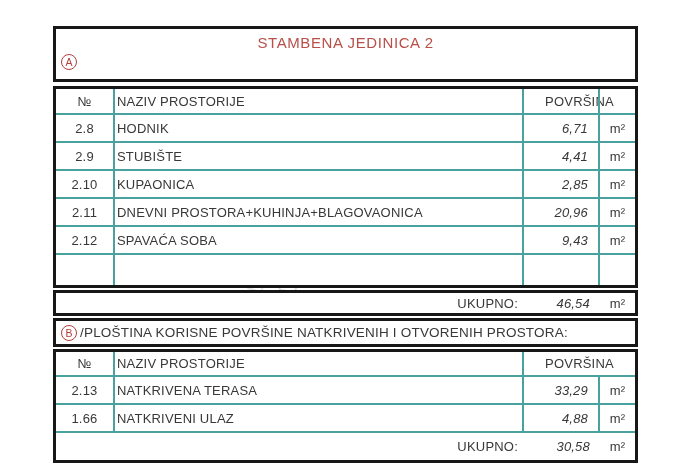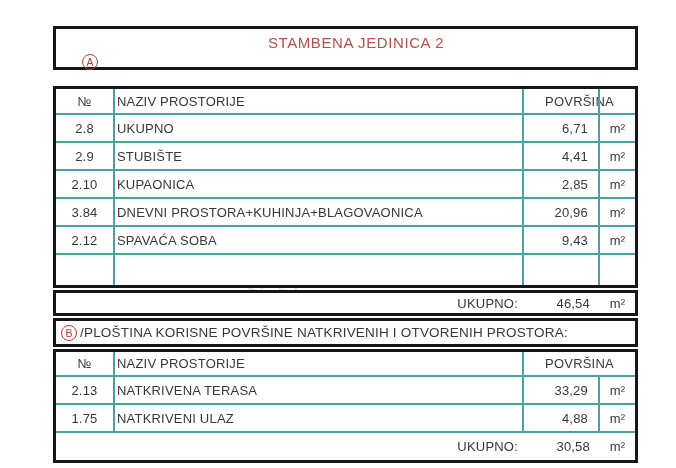--- a/index.html
+++ b/index.html
@@ -15,21 +15,21 @@
     color:var(--ink);
     -webkit-font-smoothing:antialiased;
   }
   .sheet{position:relative;width:676px;height:468px;background:#ffffff;overflow:hidden;}
   .box{
     position:absolute;left:53px;width:585px;
     border:3px solid var(--frame);
     background:#ffffff;
     box-sizing:border-box;
   }
-  #box-title{top:26px;height:44px;padding-left:21px;}
+  #box-title{top:26px;height:56px;}
   #box-tableA{top:86px;height:202px;}
   #box-totalA{top:290px;height:26px;}
   #box-titleB{top:318px;height:29px;}
   #box-tableB{top:349px;height:114px;}
 
   .doc-title{
     margin-top:5px;text-align:center;
     color:var(--red);font-size:15px;letter-spacing:.6px;
   }
   .section-line{
@@ -51,21 +51,21 @@
   #gridA{grid-template-rows:26px 28px 28px 28px 28px 28px 30px;}
   #gridB{grid-template-rows:25px 28px 28px 27px;}
 
   .cell{
     display:flex;align-items:center;
     font-size:13px;letter-spacing:.2px;
     box-sizing:border-box;white-space:nowrap;overflow:hidden;
   }
   .center{justify-content:center;}
   .left{justify-content:flex-start;padding-left:2px;}
-  .right{justify-content:flex-end;padding-right:10px;}
+  .right{justify-content:flex-end;padding-right:10px;font-style:italic;}
   .br{border-right:2px solid var(--teal);}
   .bb{border-bottom:2px solid var(--teal);}
   .span34{grid-column:3/5;position:relative;}
   .crossline{
     position:absolute;left:74px;top:0;bottom:0;width:2px;
     background:var(--teal);
   }
 
   .total-grid{
     display:grid;grid-template-columns:1fr 76px 35px;
@@ -106,35 +106,35 @@
     <div class="grid" id="gridA">
 
       <div class="cell center br bb">№</div>
       <div class="cell left br bb">NAZIV PROSTORIJE</div>
       <div class="cell center bb span34">
         <span>POVRŠINA</span>
         <i class="crossline"></i>
       </div>
 
       <div class="cell center br bb">2.8</div>
-      <div class="cell left br bb">UKUPNO</div>
+      <div class="cell left br bb">HODNIK</div>
       <div class="cell right br bb">6,71</div>
       <div class="cell center bb">m²</div>
 
       <div class="cell center br bb">2.9</div>
       <div class="cell left br bb">STUBIŠTE</div>
       <div class="cell right br bb">4,41</div>
       <div class="cell center bb">m²</div>
 
       <div class="cell center br bb">2.10</div>
       <div class="cell left br bb">KUPAONICA</div>
       <div class="cell right br bb">2,85</div>
       <div class="cell center bb">m²</div>
 
-      <div class="cell center br bb">3.84</div>
+      <div class="cell center br bb">2.11</div>
       <div class="cell left br bb">DNEVNI PROSTORA+KUHINJA+BLAGOVAONICA</div>
       <div class="cell right br bb">20,96</div>
       <div class="cell center bb">m²</div>
 
       <div class="cell center br bb">2.12</div>
       <div class="cell left br bb">SPAVAĆA SOBA</div>
       <div class="cell right br bb">9,43</div>
       <div class="cell center bb">m²</div>
 
       <div class="cell br"></div>
@@ -166,21 +166,21 @@
       <div class="cell left br bb">NAZIV PROSTORIJE</div>
       <div class="cell center bb span34">
         <span>POVRŠINA</span>
       </div>
 
       <div class="cell center br bb">2.13</div>
       <div class="cell left br bb">NATKRIVENA TERASA</div>
       <div class="cell right br bb">33,29</div>
       <div class="cell center bb">m²</div>
 
-      <div class="cell center br bb">1.75</div>
+      <div class="cell center br bb">1.66</div>
       <div class="cell left br bb">NATKRIVENI ULAZ</div>
       <div class="cell right br bb">4,88</div>
       <div class="cell center bb">m²</div>
 
       <div class="cell total-row-label">UKUPNO:</div>
       <div class="cell right">30,58</div>
       <div class="cell center">m²</div>
     </div>
   </div>
 

